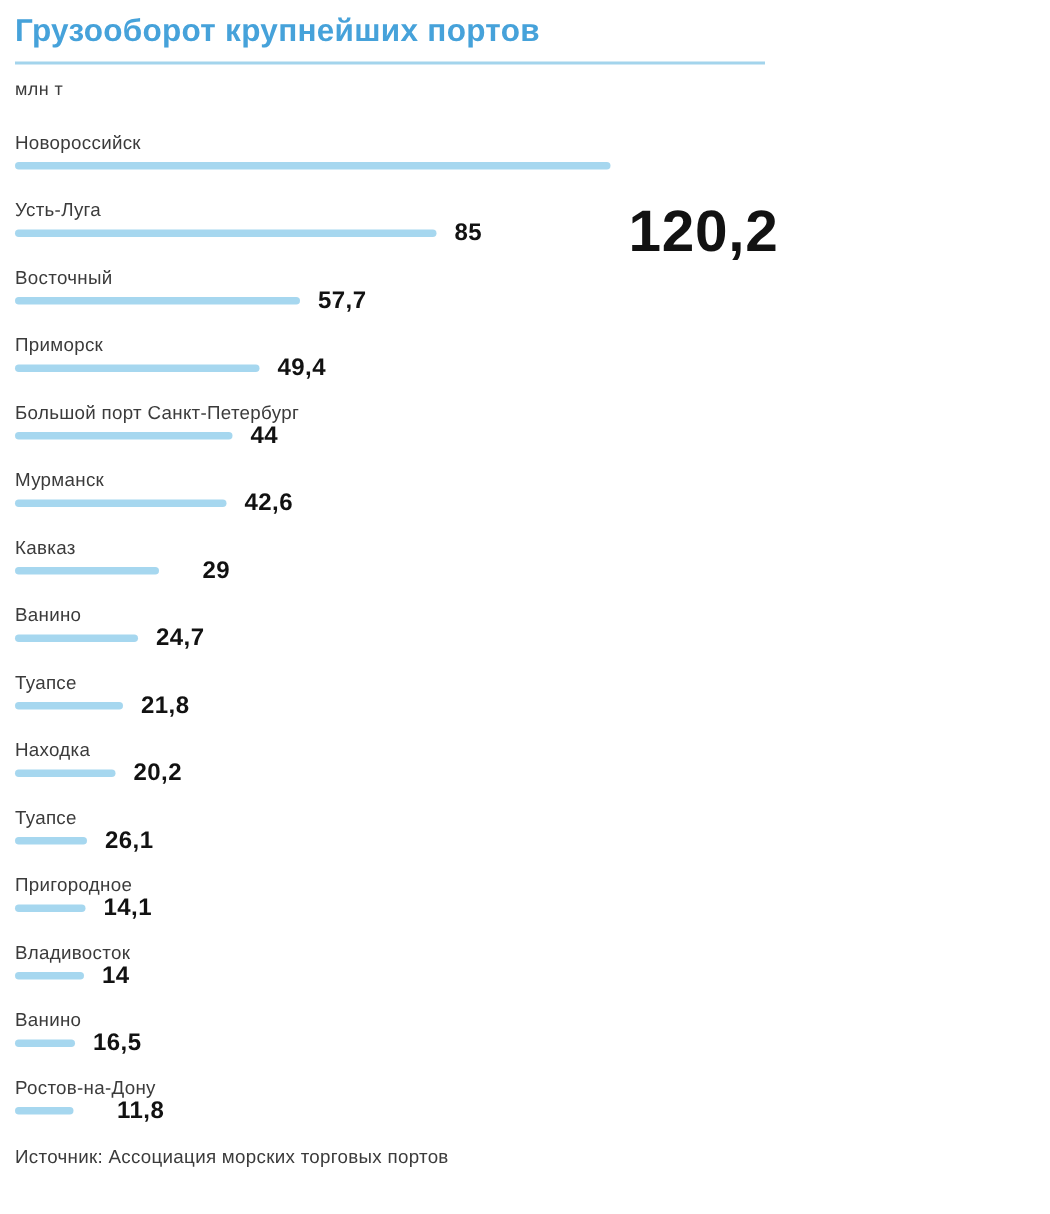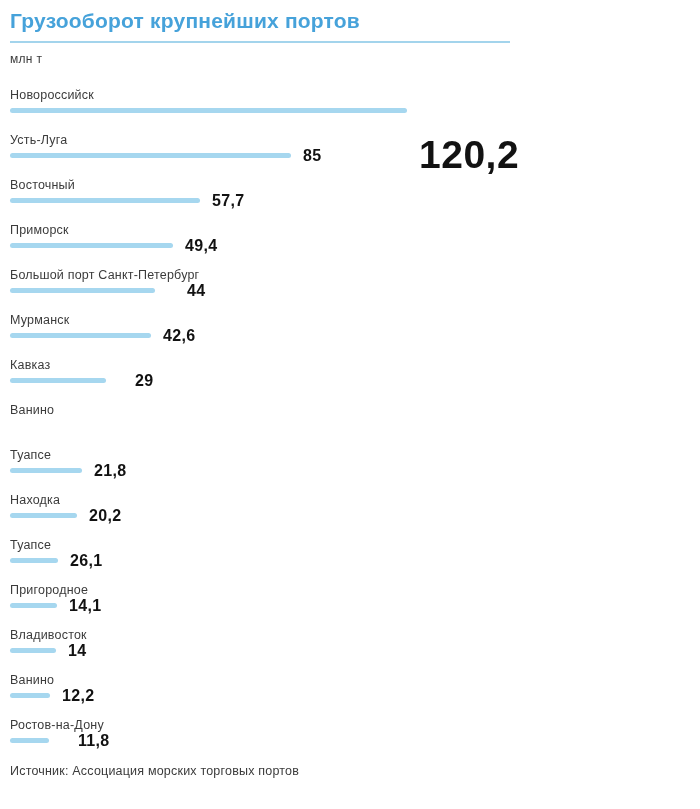--- a/index.html
+++ b/index.html
@@ -109,39 +109,43 @@
         <div class="port-label">Приморск</div>
         <div class="bar-line">
           <div class="bar" style="width: 163px;"></div>
           <div class="value" style="left: 175px;">49,4</div>
         </div>
       </div>
       <div class="row">
         <div class="port-label">Большой порт Санкт-Петербург</div>
         <div class="bar-line">
           <div class="bar" style="width: 145px;"></div>
-          <div class="value" style="left: 157px; margin-left: 20px;">44</div>
+          <div class="value" style="left: 157px;">44</div>
         </div>
       </div>
       <div class="row">
         <div class="port-label">Мурманск</div>
         <div class="bar-line">
           <div class="bar" style="width: 141px;"></div>
           <div class="value" style="left: 153px;">42,6</div>
         </div>
       </div>
       <div class="row">
         <div class="port-label">Кавказ</div>
         <div class="bar-line">
           <div class="bar" style="width: 96px;"></div>
           <div class="value" style="left: 125px; text-align: right;">29</div>
         </div>
       </div>
       <div class="row">
         <div class="port-label">Ванино</div>
+        <div class="bar-line">
+          <div class="bar" style="width: 82px;"></div>
+          <div class="value" style="left: 94px;">24,7</div>
+        </div>
       </div>
       <div class="row">
         <div class="port-label">Туапсе</div>
         <div class="bar-line">
           <div class="bar" style="width: 72px;"></div>
           <div class="value" style="left: 84px;">21,8</div>
         </div>
       </div>
       <div class="row">
         <div class="port-label">Находка</div>
@@ -168,21 +172,21 @@
         <div class="port-label">Владивосток</div>
         <div class="bar-line">
           <div class="bar" style="width: 46px;"></div>
           <div class="value" style="left: 58px;">14</div>
         </div>
       </div>
       <div class="row">
         <div class="port-label">Ванино</div>
         <div class="bar-line">
           <div class="bar" style="width: 40px;"></div>
-          <div class="value" style="left: 52px;">12,2</div>
+          <div class="value" style="left: 52px;">16,5</div>
         </div>
       </div>
       <div class="row">
         <div class="port-label">Ростов-на-Дону</div>
         <div class="bar-line">
           <div class="bar" style="width: 39px;"></div>
           <div class="value" style="left: 68px; text-align: center;">11,8</div>
         </div>
       </div>
     </div>

